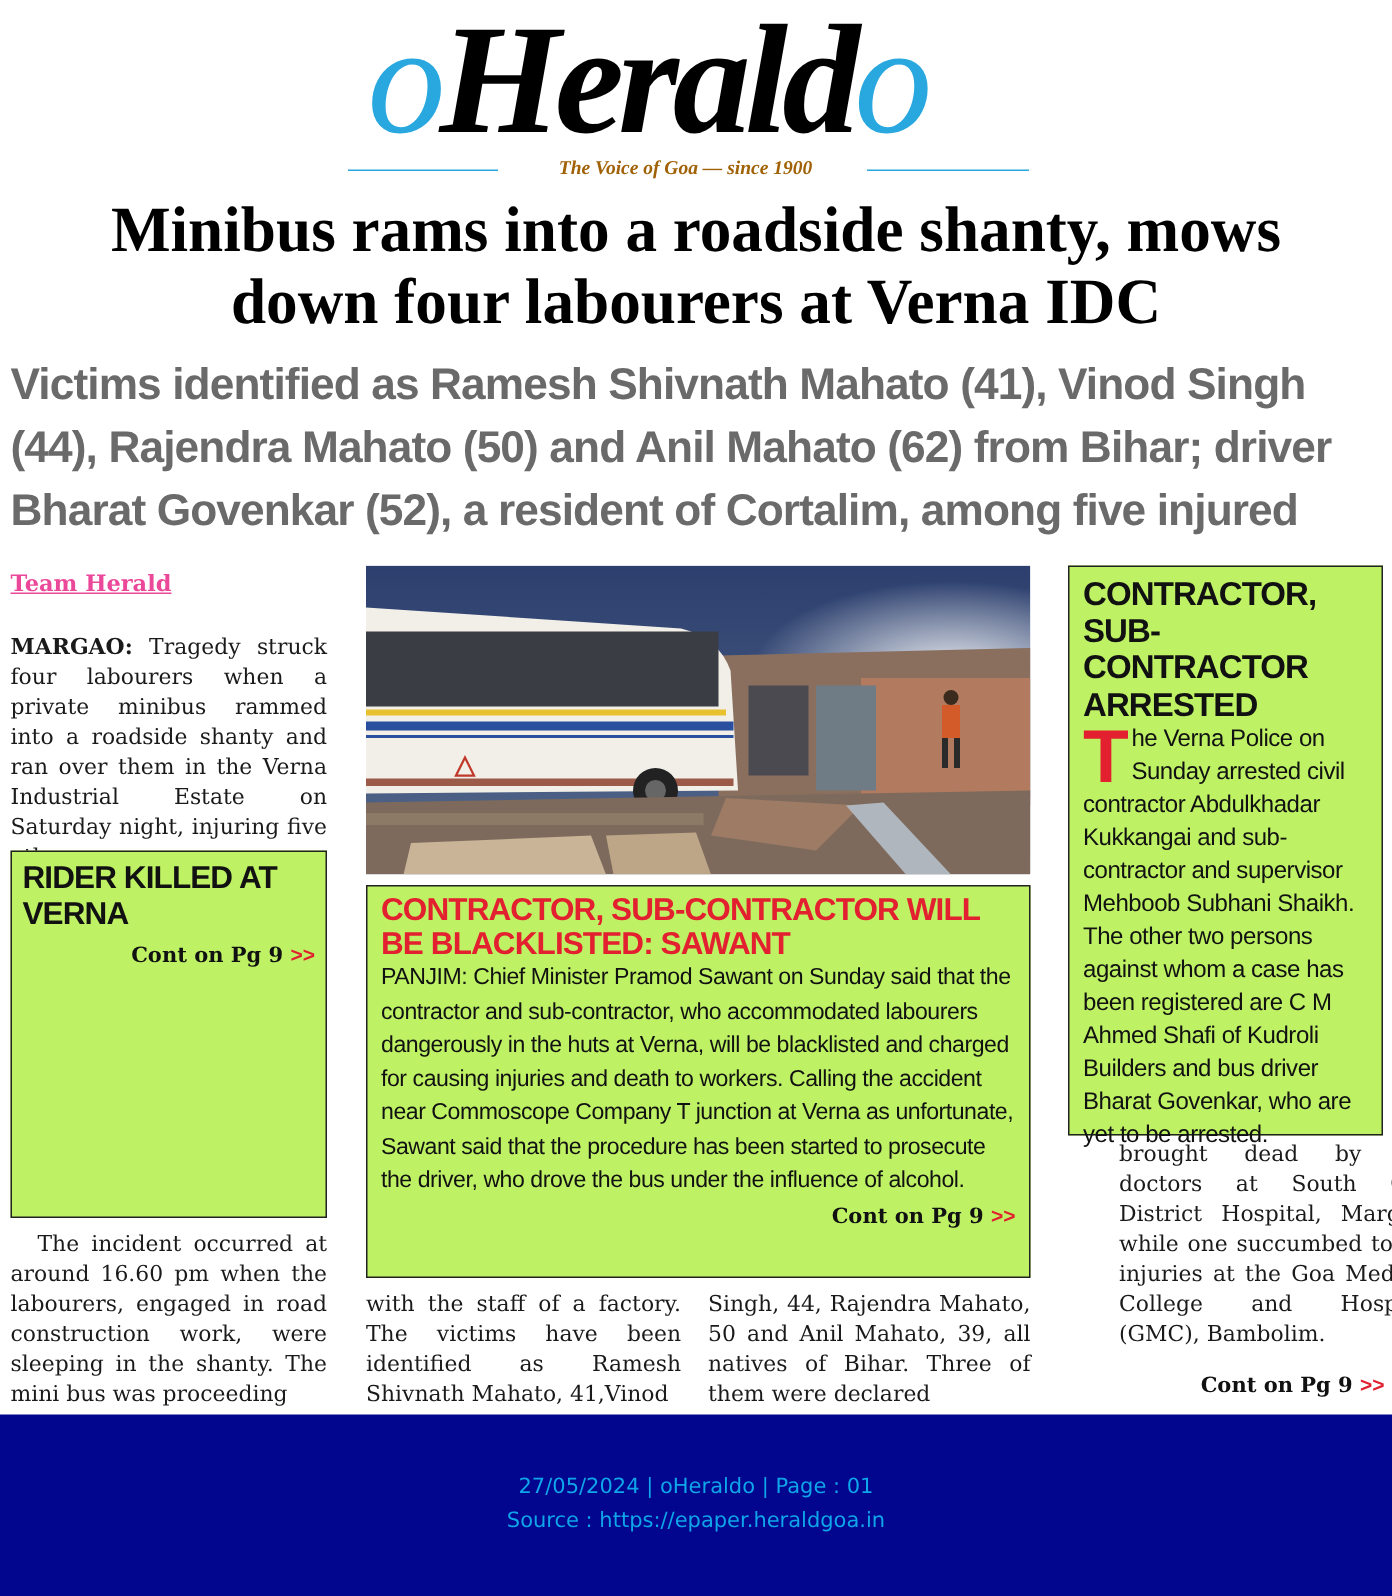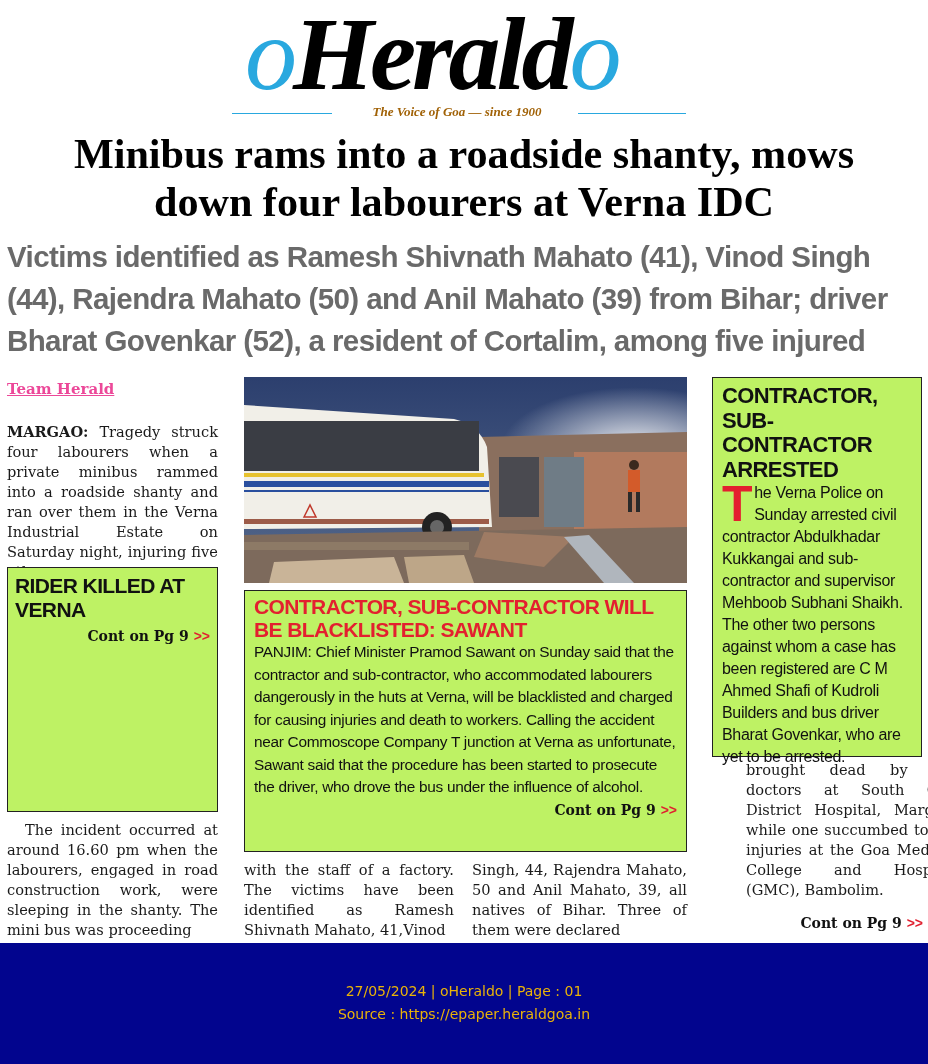--- a/index.html
+++ b/index.html
@@ -65,21 +65,21 @@
   .box-arrest .box-body { font-size: 16px; line-height: 22px; }
   .dropcap { float: left; color: #e3202f; font-family: "Liberation Sans", sans-serif;
              font-weight: bold; font-size: 50px; line-height: 40px; margin: 2px 2px 0 0; }
 
   .col-right-2 { position: absolute; left: 713px; top: 760px; width: 210px; margin-left: 33px; }
   .cont-right { position: absolute; left: 713px; top: 915px; width: 210px; }
 
   
   .footer { position: absolute; left: 0; top: 943px; width: 928px; height: 121px; background: #02058e; }
   .footer-line { position: absolute; left: 0; width: 928px; text-align: center;
-                 font-family: "DejaVu Sans", sans-serif; font-size: 14px; color: #eab308; }
+                 font-family: "DejaVu Sans", sans-serif; font-size: 14px; color: #0ea5e9; }
   .footer-line.l1 { top: 40px; }
   .footer-line.l2 { top: 63px; }
 </style>
 </head>
 <body>
 
 <div class="masthead">
   <div class="logo">
     <span class="o">o</span><span class="mid">Herald</span><span class="o">o</span>
   </div>
@@ -87,21 +87,21 @@
     <div class="tagline-line l"></div>
     <div class="tagline">The Voice of Goa — since 1900</div>
     <div class="tagline-line r"></div>
   </div>
 </div>
 
 <div class="headline">
   <div>Minibus rams into a roadside shanty, mows</div>
   <div>down four labourers at Verna IDC</div>
 </div>
-<div class="subhead">Victims identified as Ramesh Shivnath Mahato (41), Vinod Singh (44), Rajendra Mahato (50) and Anil Mahato (39) from Bihar; driver Bharat Govenkar (52), a resident of Cortalim, among five injured</div>
+<div class="subhead">Victims identified as Ramesh Shivnath Mahato (41), Vinod Singh (44), Rajendra Mahato (50) and Anil Mahato (62) from Bihar; driver Bharat Govenkar (52), a resident of Cortalim, among five injured</div>
 
 <div class="byline">Team Herald</div>
 <div class="col-left-1 body-text">
   <b>MARGAO:</b><span> Tragedy struck four labourers when a private minibus rammed into a roadside shanty and ran over them in the Verna Industrial Estate on Saturday night, injuring five others.</span>
 </div>
 
 <div class="box box-rider">
   <div class="box-title-dark">RIDER KILLED AT VERNA</div>
   <div class="cont" style="margin-top:6px;">
     <span>Cont on Pg 9</span>

